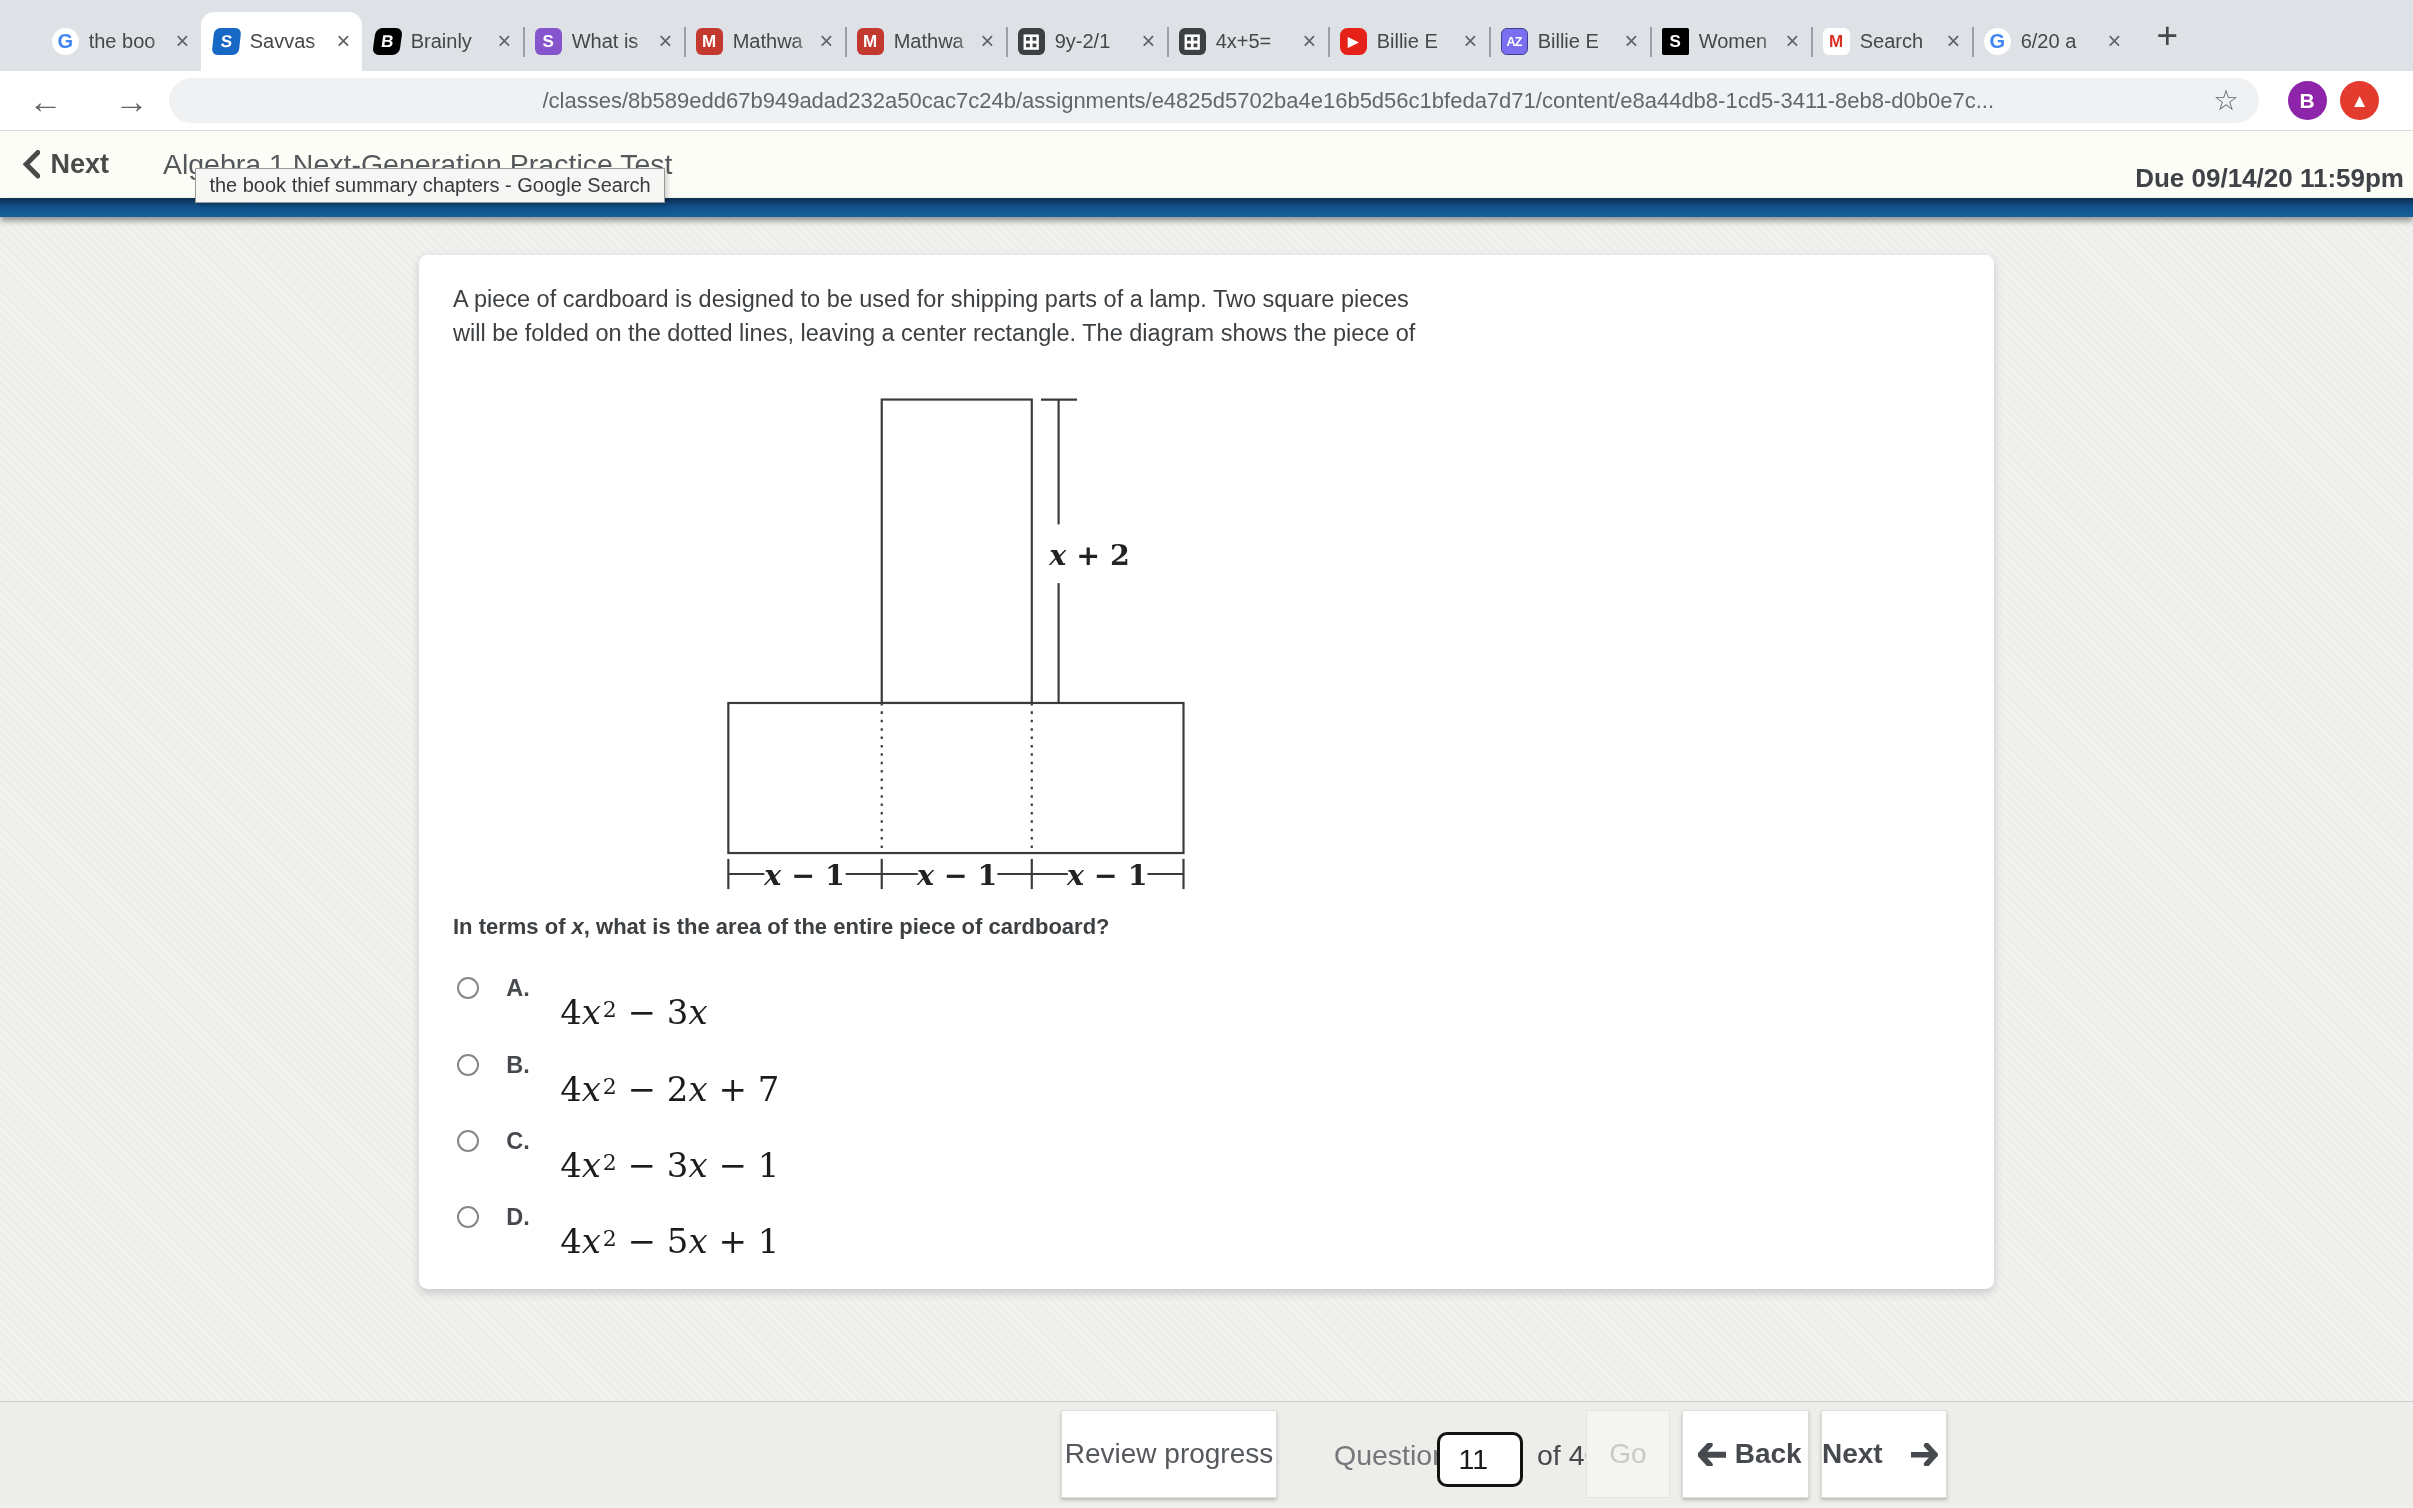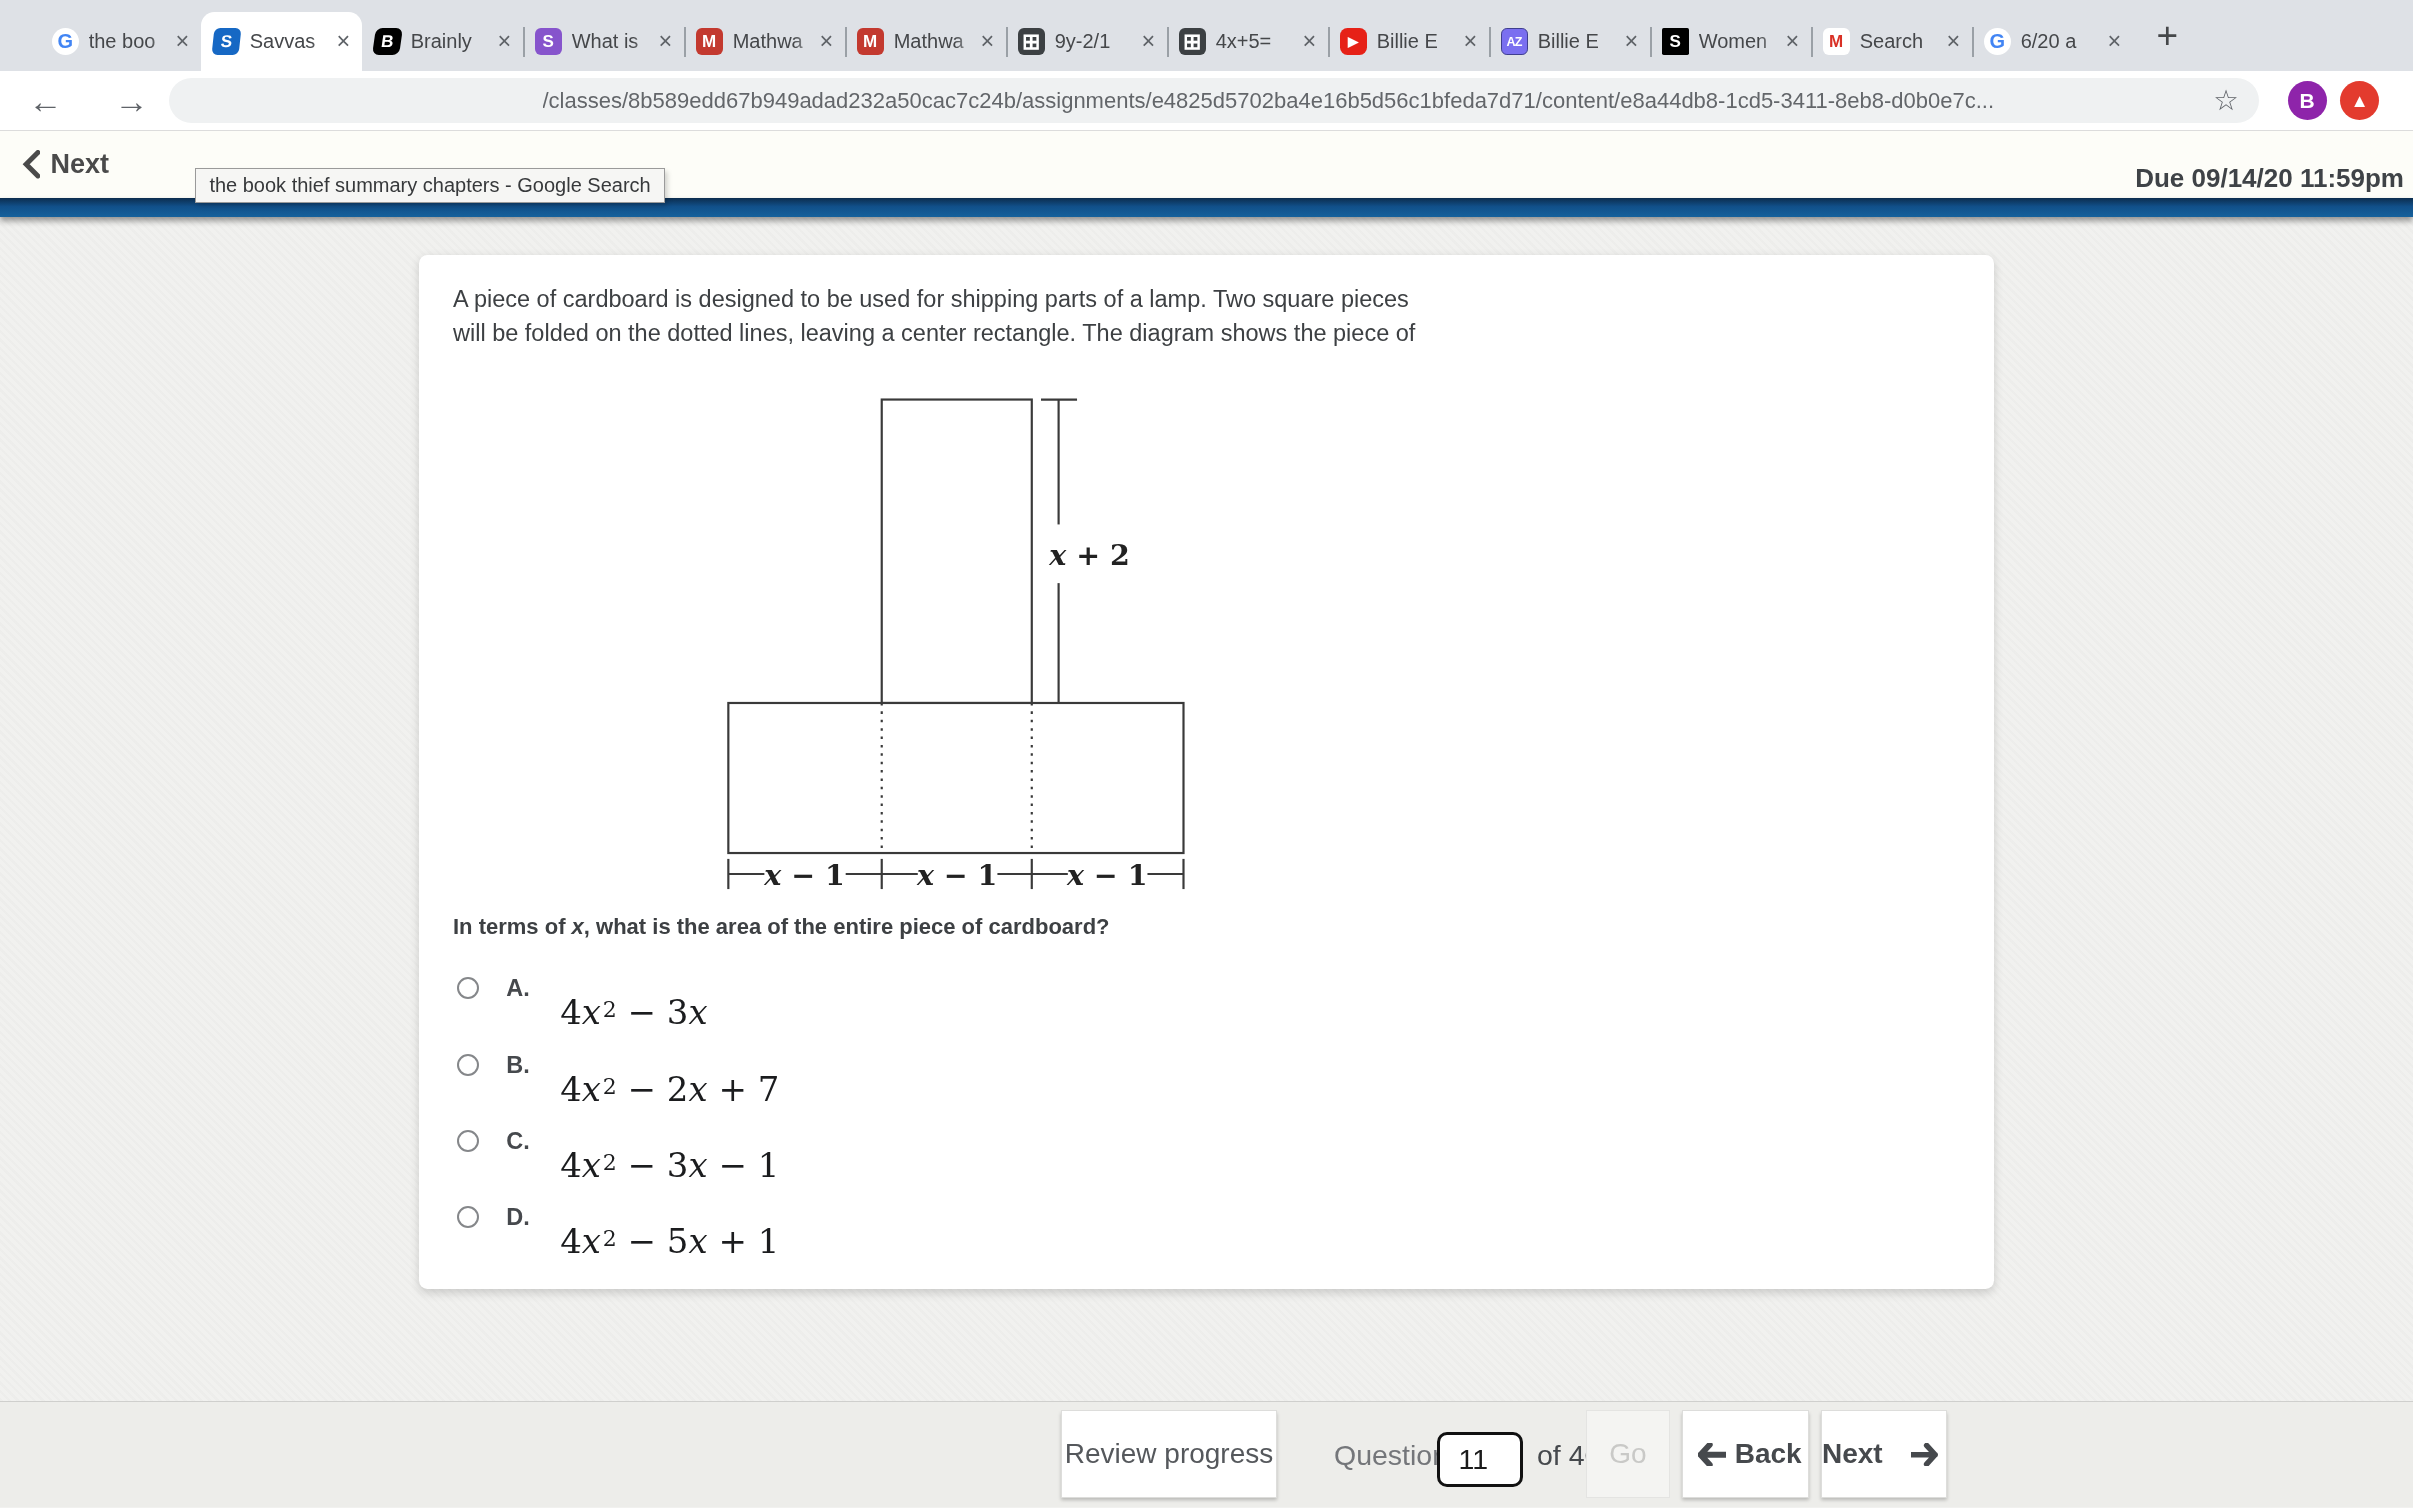--- a/index.html
+++ b/index.html
@@ -182,20 +182,21 @@
   <div class="tooltip">the book thief summary chapters - Google Search</div>
 </div>
 
 <div class="testheader">
   <div class="exit-btn">
     <svg width="18.4" height="28.5" viewBox="0 0 22 34">
       <path d="M19 3 L5 17 L19 31" fill="none" stroke="#4a4a4a" stroke-width="6" stroke-linecap="round"></path>
     </svg>
     <span>Next</span>
   </div>
+  <span class="test-title">Algebra 1 Next-Generation Practice Test</span>
   <span class="due">Due 09/14/20 11:59pm</span>
 </div>
 
 <div class="progressbar"></div>
 
 <div class="main">
   <div class="card">
     <div class="qtext">
       <div>A piece of cardboard is designed to be used for shipping parts of a lamp. Two square pieces</div>
       <div>will be folded on the dotted lines, leaving a center rectangle. The diagram shows the piece of</div>

